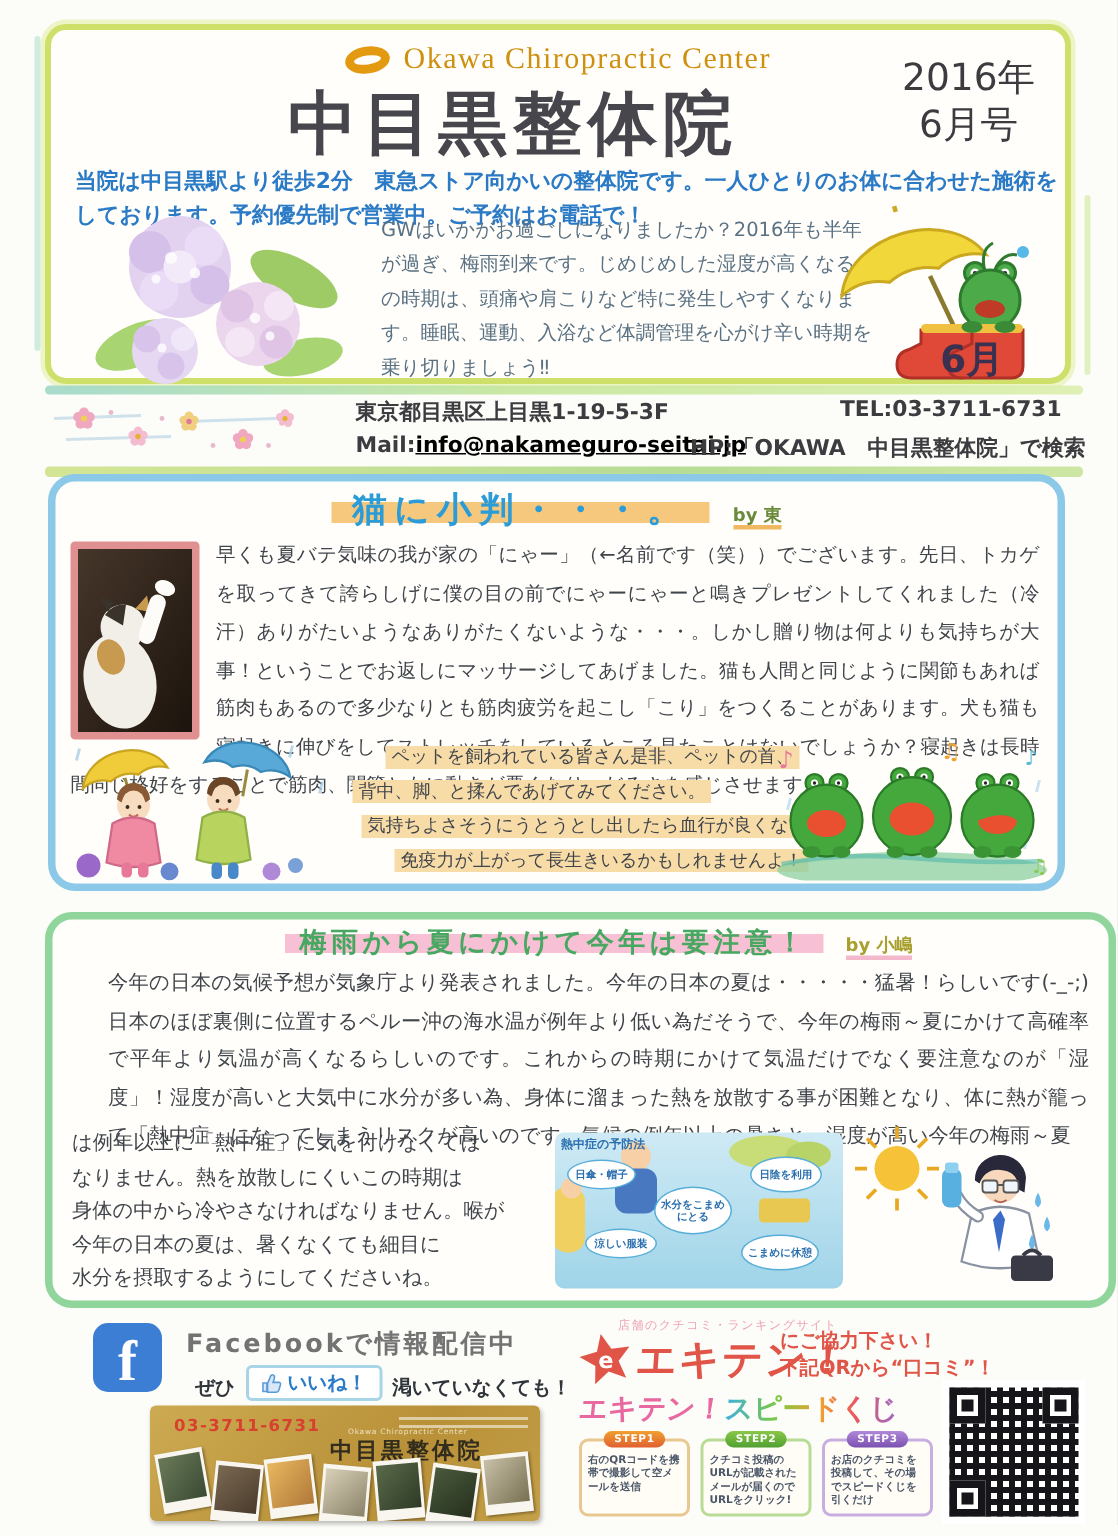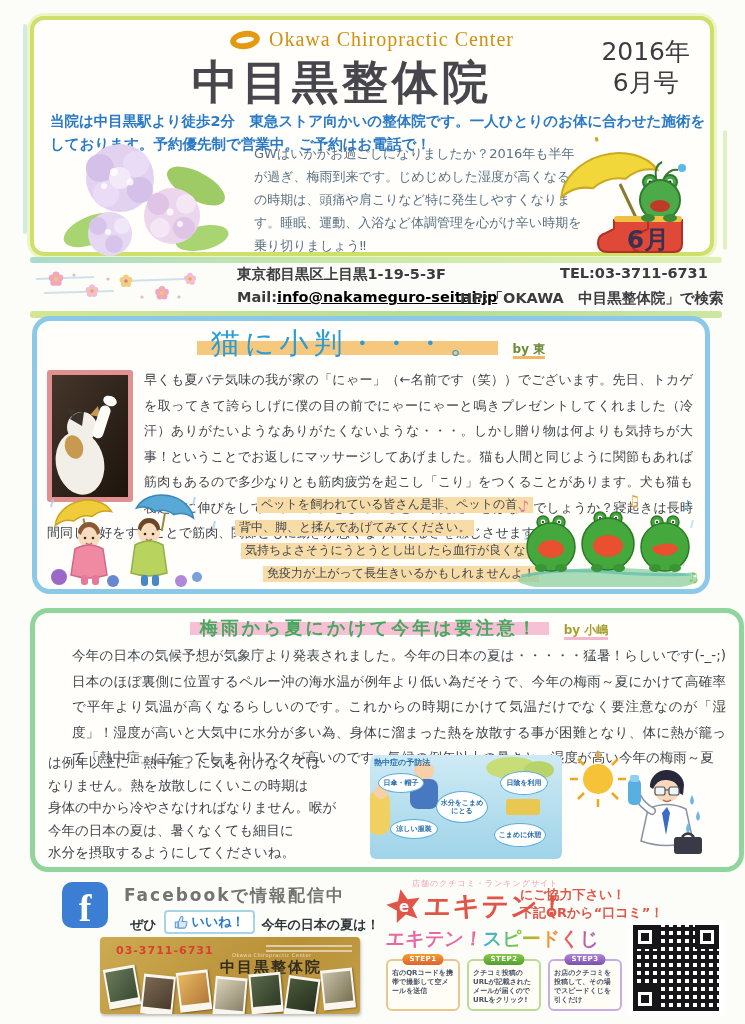--- a/index.html
+++ b/index.html
@@ -32,21 +32,21 @@
     background:linear-gradient(90deg,#9fd8c8,#c4e69c 45%,#dcefae); opacity:.9;}
   .stroke-bottom{ position:absolute; bottom:-4px; left:-2px; right:-2px; height:7px; border-radius:3px;
     background:linear-gradient(90deg,#cfe38a,#aed88a 60%,#c8e49a); opacity:.9;}
   .contact-text{ font-size:14.5px; font-weight:bold; color:#3b3b40; position:absolute; white-space:nowrap;}
   .contact a{ color:#000000; }
   
   .cat-box{ position:absolute; left:32px; top:316px; width:678px; height:278px;
     border:5px solid #8cc9e8; border-radius:18px; background:#fffefb; overflow:hidden;}
   .article-title-row{ text-align:center; margin-top:3px; }
   .hl-orange{ background:linear-gradient(transparent 15%, #f6c87e 15% 88%, transparent 88%); padding:0 14px; }
-  .cat-title{ font-size:29px; font-weight:normal; color:#2b9cd8; letter-spacing:5px; }
+  .cat-title{ font-size:23px; font-weight:bold; color:#2b9cd8; letter-spacing:5px; }
   .byline{ font-size:12px; font-weight:bold; margin-left:10px; }
   .byline-cat{ color:#6a8a3a; border-bottom:3px solid #f0b860; }
   .byline-weather{ color:#a8a02e; border-bottom:3px solid #f4b8cc; }
   .cat-content{ padding:3px 12px 0 10px; }
   .cat-photo{ float:left; width:86px; height:132px; border:5px solid #e09090; border-radius:3px;
     margin:3px 11px 2px 0; background:#2a2018; overflow:hidden;}
   .cat-body{ font-size:13px; line-height:25.5px; color:#40454b; text-align:justify; }
   .cat-bottom{ position:absolute; left:6px; right:6px; bottom:2px; height:96px; }
   .kids{ position:absolute; left:2px; bottom:0; }
   .pet-lines{ position:absolute; left:192px; top:2px; font-size:12px; line-height:23px; color:#40454b; }
@@ -464,21 +464,21 @@
   </div>
   <div class="fb-heading">Facebookで情報配信中</div>
   <div class="like-row">
     <span>ぜひ</span>
     <span class="like-box">
       <svg width="14" height="14" viewBox="0 0 16 16">
         <path d="M1.5,8 h3 v6.5 h-3 z M5,8.5 l2.2,-5.5 q.8,-1.8 2.3,-1 q1.2,.8 .6,2.8 l-.9,2.7 h4.2 q1.8,0 1.4,1.8 l-1.3,4.5 q-.4,1.2 -1.8,1.2 H5 z" fill="#d8e8f8" stroke="#5a9ad8" stroke-width="1.2"></path>
       </svg>
       <span class="like-label">いいね！</span>
     </span>
-    <span>今年の日本の夏は！</span>
+    <span>渇いていなくても！</span>
   </div>
 
   <div class="photo-banner">
     <div class="banner-smalltext"></div>
     <div class="banner-phone">03-3711-6731</div>
     <div class="banner-en">Okawa Chiropractic Center</div>
     <div class="banner-title">中目黒整体院</div>
     <div class="pol" style="left:6px;top:30px;transform:rotate(-10deg);">
         <div style="background:linear-gradient(135deg,#6a7a58,#3a4a34);"></div>
       </div>

